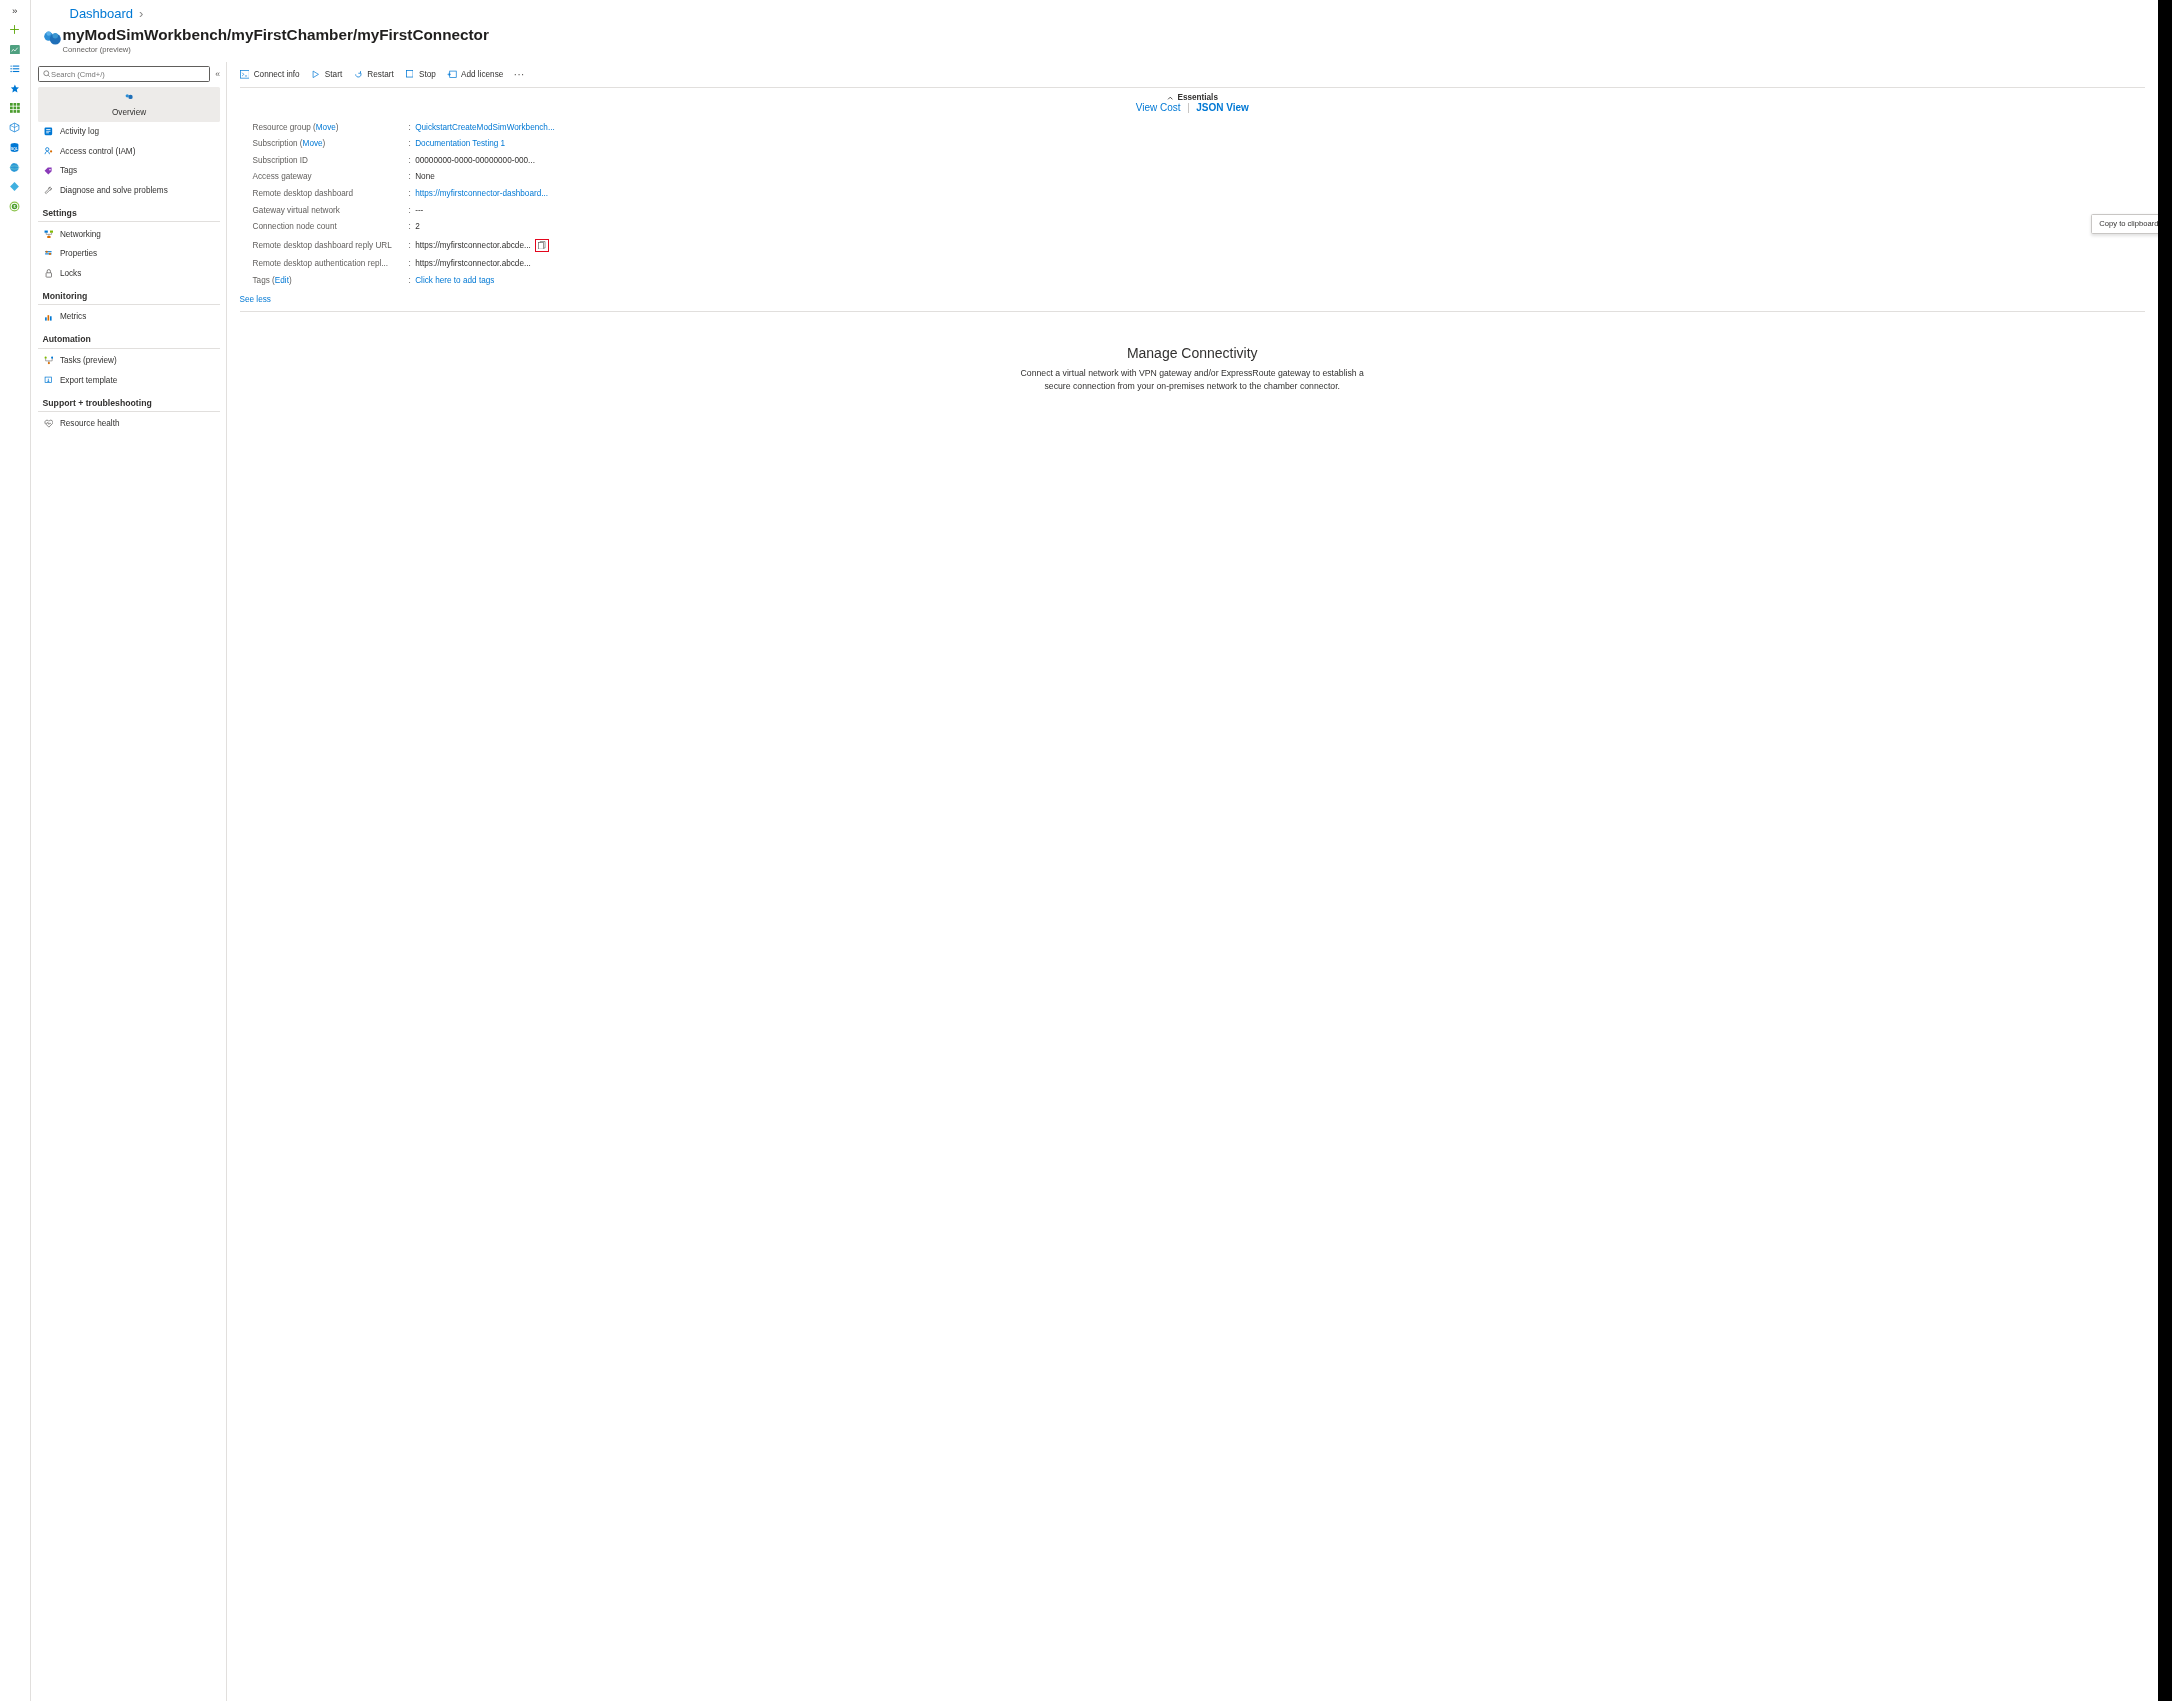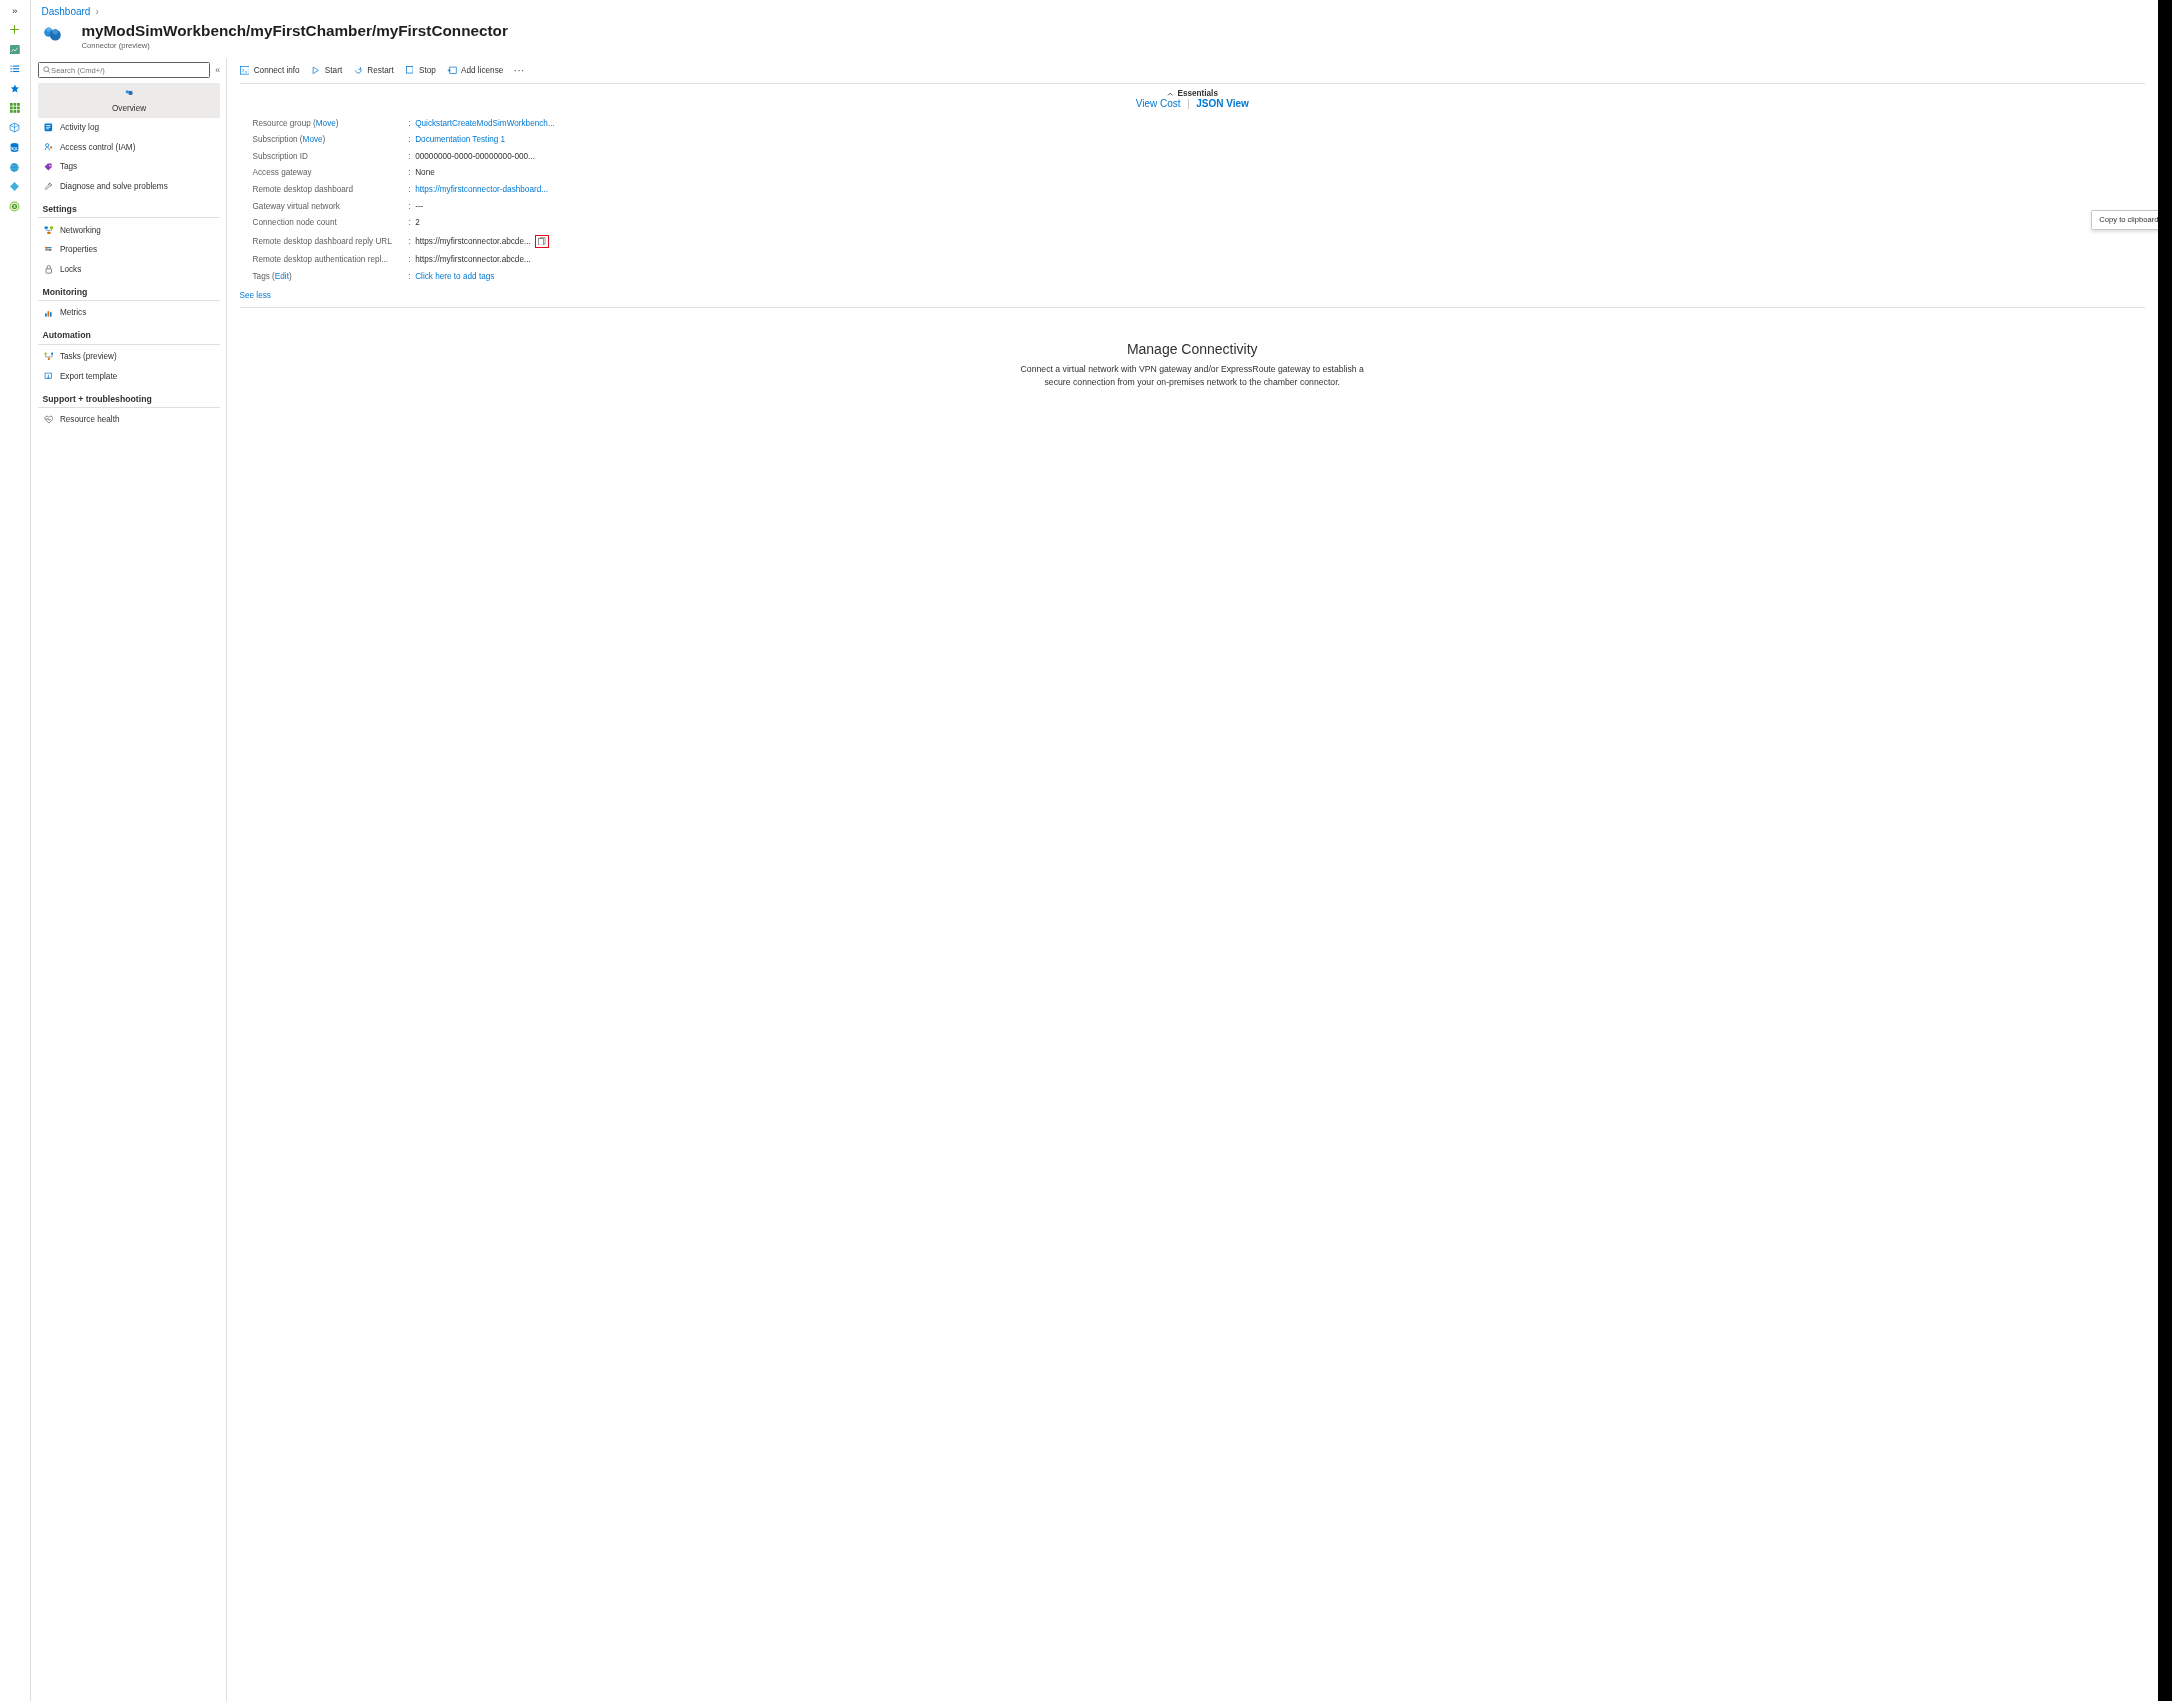--- a/index.html
+++ b/index.html
@@ -1,22 +1,22 @@
 <!DOCTYPE html>
 <html style="font-size:8.7px"><head>
 <meta charset="utf-8">
 <style>
 * { box-sizing: border-box; margin: 0; padding: 0; }
 body { font-family: "Segoe UI", -apple-system, BlinkMacSystemFont, sans-serif; font-size: 7.6px; color: #323130; background: #fff; display: flex; height: 100vh; overflow: hidden; }
 .iconbar { width: 30.5px; background: #fff; border-right: 0.5px solid #e1dfdd; display: flex; flex-direction: column; align-items: center; padding-top: 4.4px; gap: 7.6px; }
 .iconbar .ic { width: 12px; height: 12px; display: flex; align-items: center; justify-content: center; font-size: 9.8px; cursor: pointer; }
 .main { flex: 1; display: flex; flex-direction: column; overflow: hidden; }
-.crumbs { padding: 5.5px 11px 2.2px; font-size: 10px; color: #0078d4; }
+.crumbs { padding: 5.5px 11px 2.2px; font-size: 13px; color: #0078d4; margin-left: 28px; }
 .crumbs .chev { color: #888; margin-left: 2.2px; }
-.header { display: flex; align-items: flex-start; padding: 3.3px 11px 7.6px; gap: 19px; }
+.header { display: flex; align-items: flex-start; padding: 3.3px 11px 7.6px; gap: 0; }
 .header .hicon { width: 21px; height: 21px; margin-top: 2.2px; }
 .header h1 { font-size: 15.3px; font-weight: 600; color: #201f1e; }
 .header .sub { font-size: 7.6px; color: #605e5c; margin-top: 1.1px; }
 .cols { flex: 1; display: flex; overflow: hidden; }
 .nav { width: 196px; border-right: 0.5px solid #e1dfdd; padding: 4.4px 5.5px 5.5px 7.6px; overflow-y: auto; }
 .searchrow { display: flex; align-items: center; gap: 5.5px; margin-bottom: 4.4px; }
 .search { flex: 1; display: flex; align-items: center; border: 0.5px solid #605e5c; border-radius: 1.6px; padding: 2.7px 4.4px; gap: 0; color: #605e5c; }
 .search input { border: none; outline: none; flex: 1; font-size: 7.6px; color: #605e5c; background: transparent; }
 .collapse { color: #605e5c; cursor: pointer; font-size: 8.7px; }
 .navitem { display: flex; align-items: center; gap: 6.5px; padding: 4.9px 5.5px; border-radius: 1.6px; cursor: pointer; font-size: 8.2px; }

